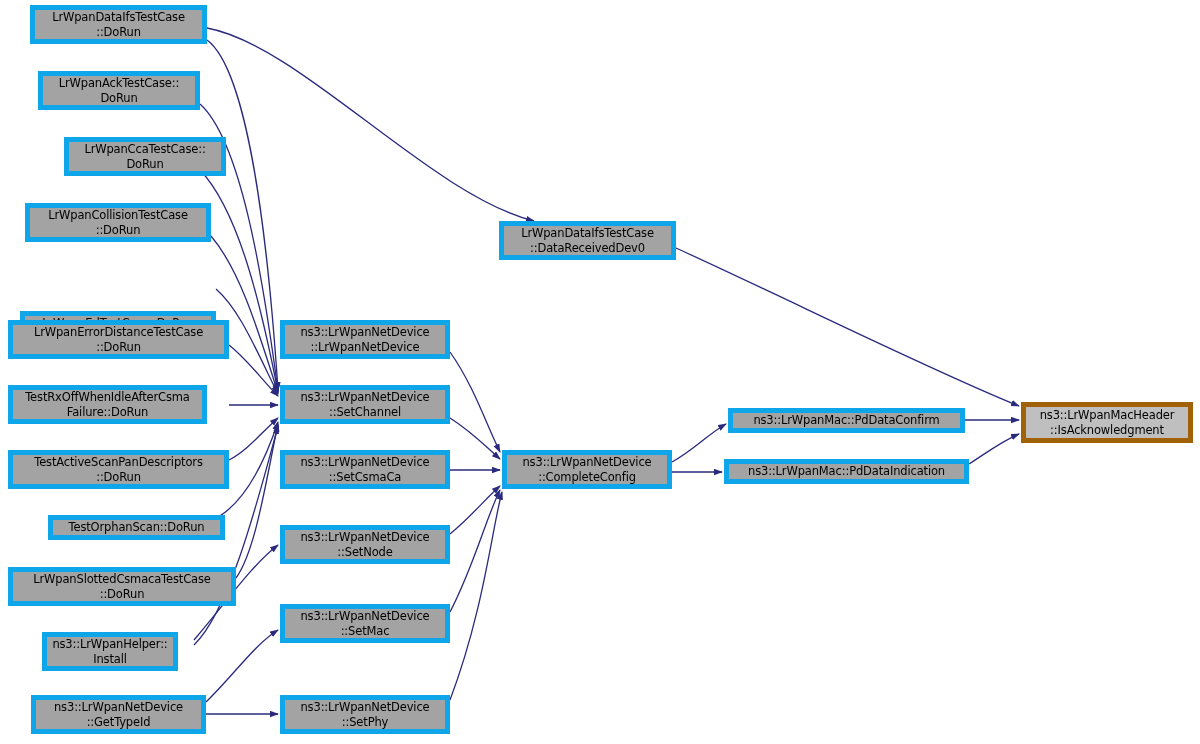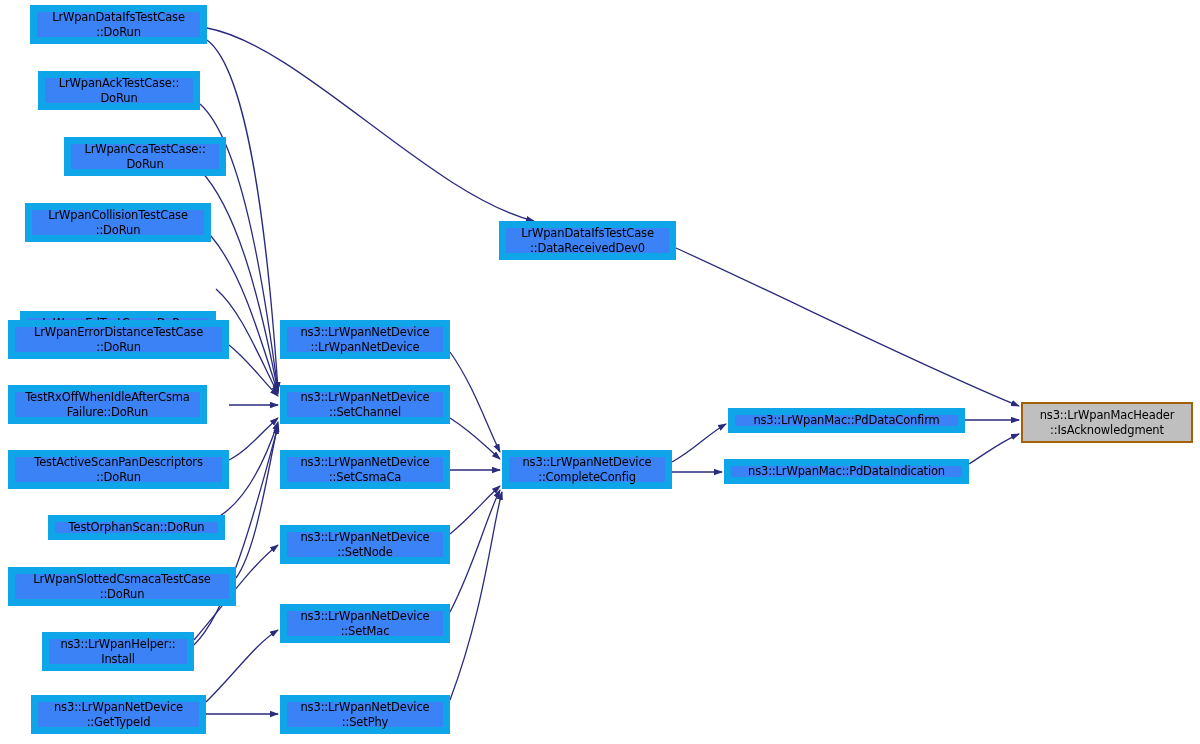--- a/index.html
+++ b/index.html
@@ -2,34 +2,34 @@
 <html><head>
 <meta charset="utf-8">
 <style>
   html,body{margin:0;padding:0;background:#ffffff;}
   body{font-family:"DejaVu Sans","Liberation Sans",sans-serif;}
   #canvas{position:relative;width:1200px;height:744px;background:#fff;overflow:hidden;}
   svg.edges{position:absolute;left:0;top:0;width:1200px;height:744px;}
   .node{
     position:absolute;
     box-sizing:border-box;
-    border:7px solid #0ea5e9;
-    background:#3b82f6;
+    border:5px solid #0ea5e9;
+    background:#a3a3a3;
     display:flex;
     align-items:center;
     justify-content:center;
     text-align:center;
     font-size:11.5px;
     line-height:14.5px;
     color:#000000;
     letter-spacing:-0.15px;
     white-space:pre-line;
     padding:0 3px;
   }
-  .node.highlight{background:#bfbfbf;border:2px solid #a16207;}
+  .node.highlight{background:#bfbfbf;border:5px solid #a16207;}
   .node span{display:block;width:100%;}
 </style>
 </head>
 <body>
 
 <div id="canvas">
   <svg class="edges" viewBox="0 0 1200 744">
     <defs>
       <marker id="arrow" markerWidth="9" markerHeight="9" refX="8" refY="3.2" orient="auto" markerUnits="userSpaceOnUse">
         <path d="M0,0 L9,3.2 L0,6.4 z" fill="#2a2a7e"></path>
@@ -76,21 +76,21 @@
       <div class="node" style="left: 20px; top: 267px; width: 196px; height: 25px; margin-top: 44px;"><span>LrWpanEdTestCase::DoRun</span></div>
       <div class="node" style="left: 8px; top: 320px; width: 221px; height: 39px;"><span>LrWpanErrorDistanceTestCase
 ::DoRun</span></div>
       <div class="node" style="left: 8px; top: 385px; width: 199px; height: 39px;"><span>TestRxOffWhenIdleAfterCsma
 Failure::DoRun</span></div>
       <div class="node" style="left: 8px; top: 450px; width: 221px; height: 39px;"><span>TestActiveScanPanDescriptors
 ::DoRun</span></div>
       <div class="node" style="left: 48px; top: 515px; width: 177px; height: 25px;"><span>TestOrphanScan::DoRun</span></div>
       <div class="node" style="left: 8px; top: 567px; width: 228px; height: 39px;"><span>LrWpanSlottedCsmacaTestCase
 ::DoRun</span></div>
-      <div class="node" style="left: 42px; top: 632px; width: 152px; height: 39px;"><span>ns3::LrWpanHelper::
+      <div class="node" style="left: 42px; top: 632px; width: 136px; height: 39px;"><span>ns3::LrWpanHelper::
 Install</span></div>
       <div class="node" style="left: 31px; top: 695px; width: 175px; height: 39px;"><span>ns3::LrWpanNetDevice
 ::GetTypeId</span></div>
       <div class="node" style="left: 280px; top: 320px; width: 170px; height: 39px;"><span>ns3::LrWpanNetDevice
 ::LrWpanNetDevice</span></div>
       <div class="node" style="left: 280px; top: 385px; width: 170px; height: 39px;"><span>ns3::LrWpanNetDevice
 ::SetChannel</span></div>
       <div class="node" style="left: 280px; top: 450px; width: 170px; height: 39px;"><span>ns3::LrWpanNetDevice
 ::SetCsmaCa</span></div>
       <div class="node" style="left: 280px; top: 525px; width: 170px; height: 39px;"><span>ns3::LrWpanNetDevice

